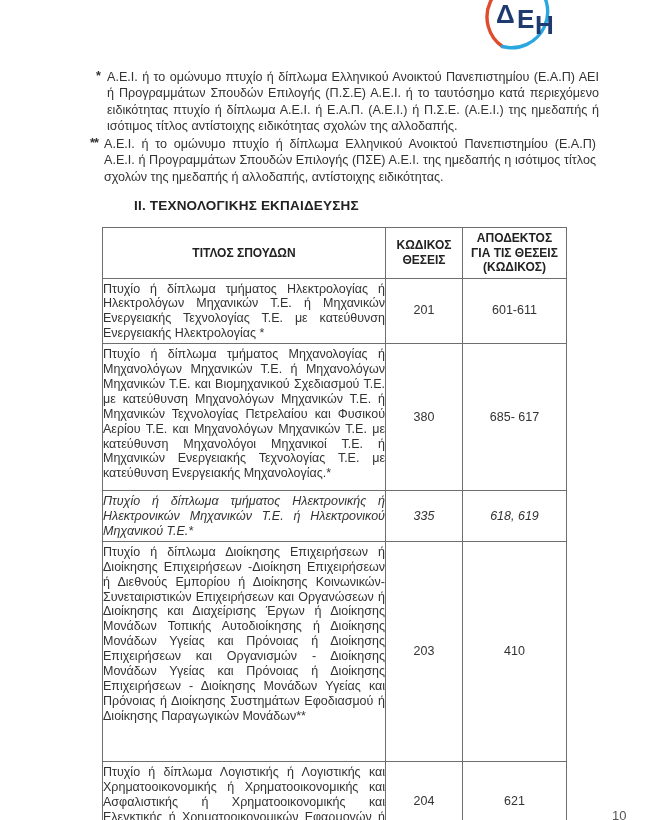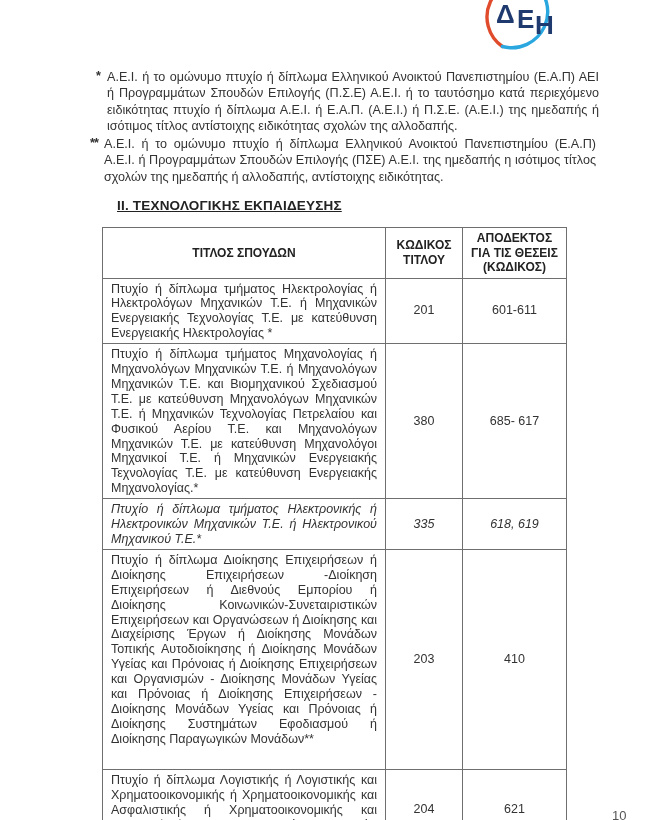--- a/index.html
+++ b/index.html
@@ -13,35 +13,35 @@
   .footnote{
     position:absolute;left:90px;width:492px;font-size:12.6px;line-height:16.4px;
     text-align:justify;color:#333;
   }
   #fn1{top:69px;padding-left:17px;}
   #fn2{top:136px;padding-left:14px;}
   .fn-marker{position:absolute;left:0;top:-1px;font-weight:bold;letter-spacing:-1px;}
   #fn1 .fn-marker{left:6px;}
   
   #section-title{
-    position:absolute;left:77px;top:198px;font-size:13.5px;font-weight:bold;
-    text-decoration:underline;color:#222;letter-spacing:.2px;padding-left:40px;
+    position:absolute;left:94px;top:198px;font-size:13.5px;font-weight:bold;
+    color:#222;letter-spacing:.2px;padding-left:40px;
   }
   
   table{
     position:absolute;left:102px;top:227px;width:464px;
     border-collapse:collapse;table-layout:fixed;
   }
   col.c1{width:283px;} col.c2{width:77px;} col.c3{width:104px;}
   th,td{border:1px solid #6f6f6f;vertical-align:middle;}
   th{
     font-size:12px;font-weight:bold;text-align:center;color:#222;
     line-height:14.5px;padding:3px 4px;height:34px;
   }
-  td{font-size:12.5px;line-height:14.9px;padding:2px 8px;color:#333;}
+  td{font-size:12.5px;line-height:14.9px;padding:2px 0;color:#333;}
   td.t{text-align:justify;vertical-align:top;padding-top:3px;}
   td.c{text-align:center;}
   tbody tr:nth-child(1){height:62px;}
   tbody tr:nth-child(2){height:147px;}
   tbody tr:nth-child(3){height:48px;font-style:italic;}
   tbody tr:nth-child(4){height:220px;}
   tbody tr:nth-child(5){height:56px;}
   
   #page-number{
     position:absolute;left:612px;top:808px;font-size:13px;color:#555;
@@ -74,21 +74,21 @@
 
   <table>
     <colgroup>
         <col class="c1">
         <col class="c2">
         <col class="c3">
       </colgroup>
     <thead>
       <tr>
         <th>ΤΙΤΛΟΣ ΣΠΟΥΔΩΝ</th>
-        <th>ΚΩΔΙΚΟΣ ΤΙΤΛΟΥ</th>
+        <th>ΚΩΔΙΚΟΣ ΘΕΣΕΙΣ</th>
         <th>ΑΠΟΔΕΚΤΟΣ ΓΙΑ ΤΙΣ ΘΕΣΕΙΣ (ΚΩΔΙΚΟΣ)</th>
       </tr>
     </thead>
     <tbody>
       <tr>
         <td class="t">Πτυχίο ή δίπλωμα τμήματος Ηλεκτρολογίας ή Ηλεκτρολόγων Μηχανικών Τ.Ε. ή Μηχανικών Ενεργειακής Τεχνολογίας Τ.Ε. με κατεύθυνση Ενεργειακής Ηλεκτρολογίας *</td>
         <td class="c">201</td>
         <td class="c">601-611</td>
       </tr>
       <tr>

